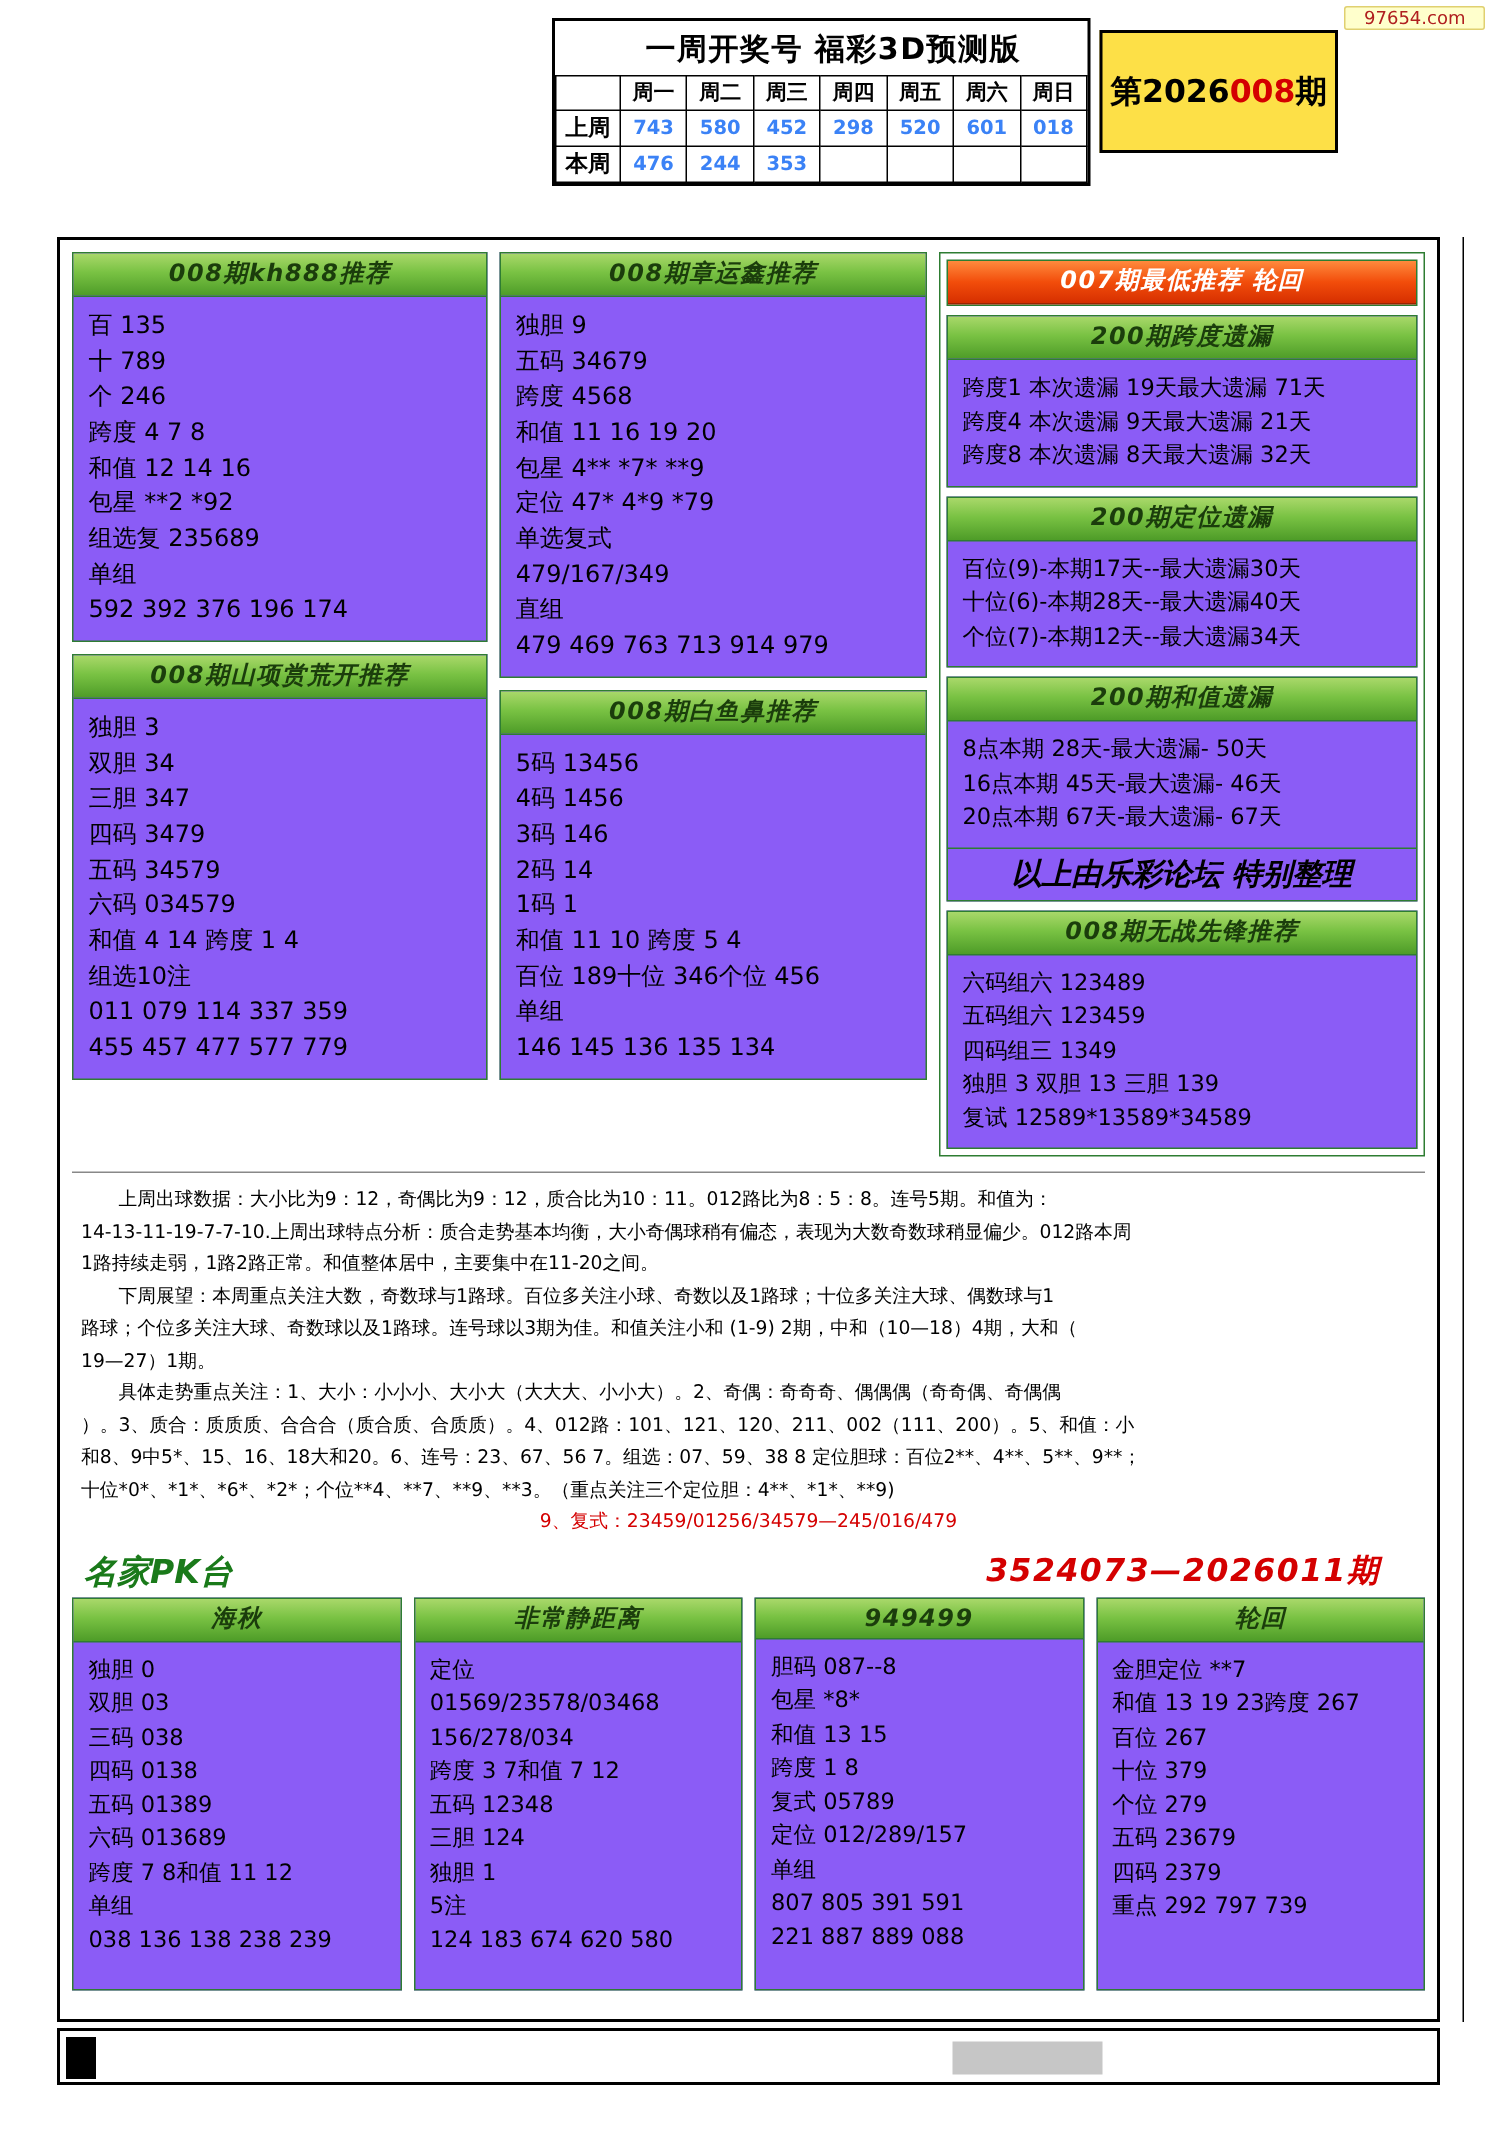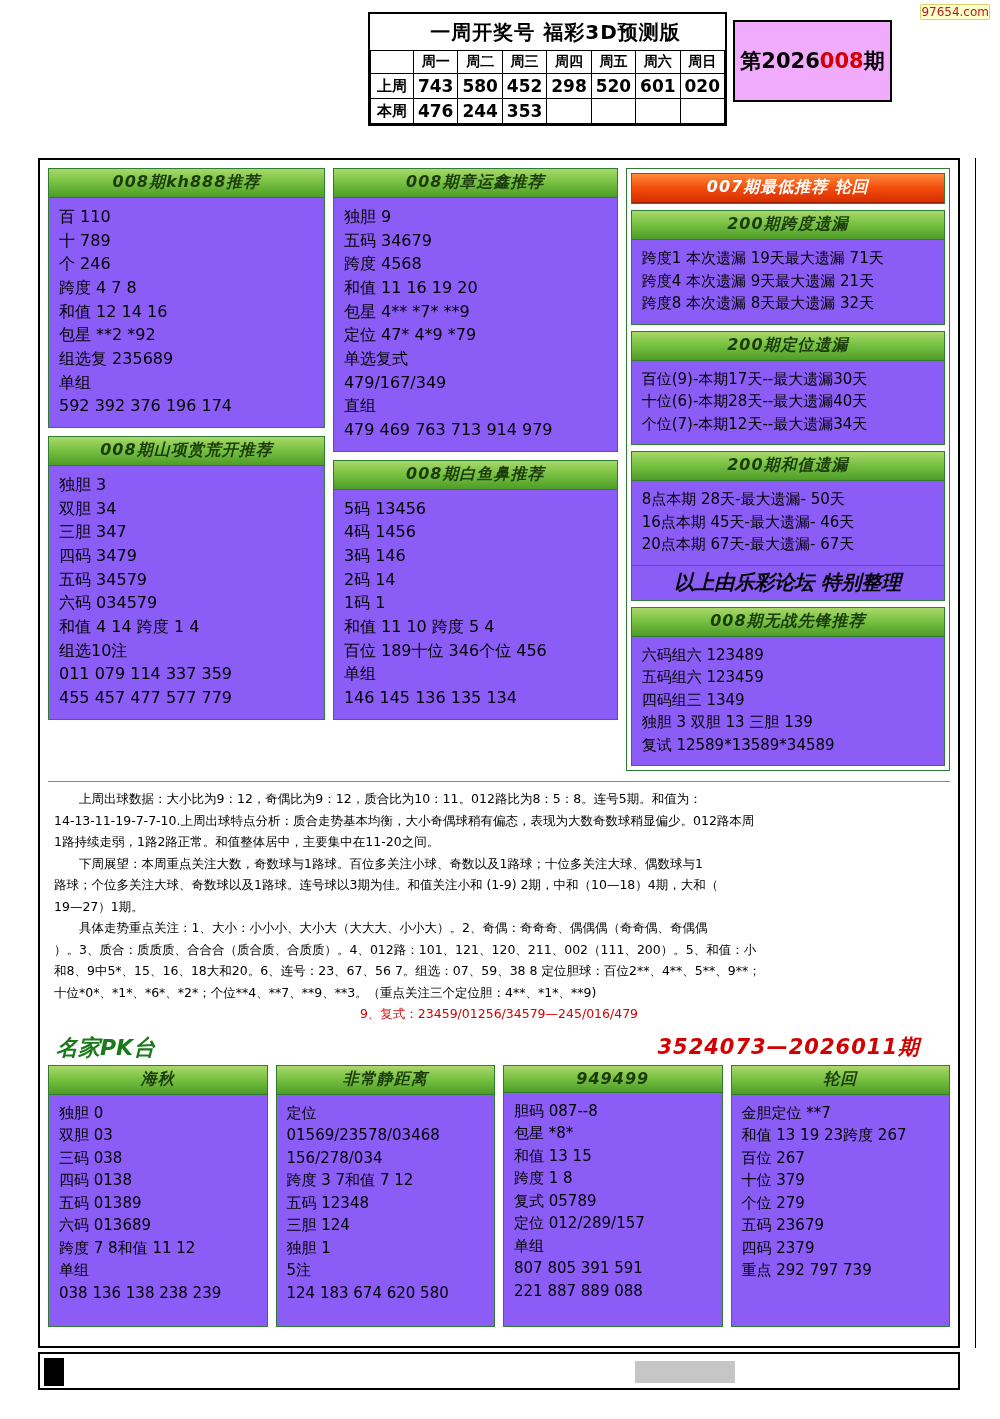--- a/index.html
+++ b/index.html
@@ -8,21 +8,21 @@
     background:#ffffff;
     font-family:"DejaVu Sans","Liberation Sans",sans-serif;
     color:#000;
     position:relative;
     overflow:hidden;
   }
   .watermark{
     position:absolute;top:4px;right:10px;
     font-size:12px;color:#b02020;
     background:#ffffcc;border:1px solid #e0d070;
-    padding:0 0;border-radius:2px;
+    padding:0 12px;border-radius:2px;
     z-index:50;
   }
 
   
   .top{
     position:relative;height:138px;
   }
   .weektable{
     position:absolute;left:368px;top:12px;width:355px;
     border:2px solid #000;background:#fff;
@@ -33,26 +33,26 @@
     font-family:"DejaVu Sans","Liberation Sans",sans-serif;
   }
   .weektable table{
     border-collapse:collapse;width:100%;
   }
   .weektable td,.weektable th{
     border:1px solid #000;text-align:center;font-size:15px;
     padding:2px 0;font-weight:bold;
   }
   .weektable th{font-weight:bold;font-size:14px;}
-  .weektable td.num{color:#000000;font-size:17px;}
+  .weektable td.num{color:#3b82f6;font-size:13px;}
   .weektable td.lbl{font-size:15px;width:42px;}
 
   .issuebox{
     position:absolute;left:733px;top:20px;width:155px;height:78px;
-    border:2px solid #000;background:#f0abfc;
+    border:2px solid #000;background:#fde047;
     display:flex;align-items:center;justify-content:center;
     font-size:21px;font-weight:bold;
   }
   .issuebox .red{color:#d40000;}
 
   
   .frame{
     position:absolute;left:38px;top:158px;width:922px;height:1190px;
     border:2px solid #000;background:#fff;
     box-sizing:border-box;
@@ -171,21 +171,21 @@
         <th>周日</th>
       </tr>
       <tr>
         <td class="lbl">上周</td>
         <td class="num">743</td>
         <td class="num">580</td>
         <td class="num">452</td>
         <td class="num">298</td>
         <td class="num">520</td>
         <td class="num">601</td>
-        <td class="num">020</td>
+        <td class="num">018</td>
       </tr>
       <tr>
         <td class="lbl">本周</td>
         <td class="num">476</td>
         <td class="num">244</td>
         <td class="num">353</td>
         <td class="num"></td>
         <td class="num"></td>
         <td class="num"></td>
         <td class="num"></td>
@@ -202,21 +202,21 @@
 </div>
 
 <div class="frame">
 
   <div class="cols">
 
     <div class="colA">
       <div class="panel">
         <div class="panel-head">008期kh888推荐</div>
         <div class="panel-body">
-          <div>百 110</div>
+          <div>百 135</div>
           <div>十 789</div>
           <div>个 246</div>
           <div>跨度 4 7 8</div>
           <div>和值 12 14 16</div>
           <div>包星 **2 *92</div>
           <div>组选复 235689</div>
           <div>单组</div>
           <div>592 392 376 196 174</div>
         </div>
       </div>

